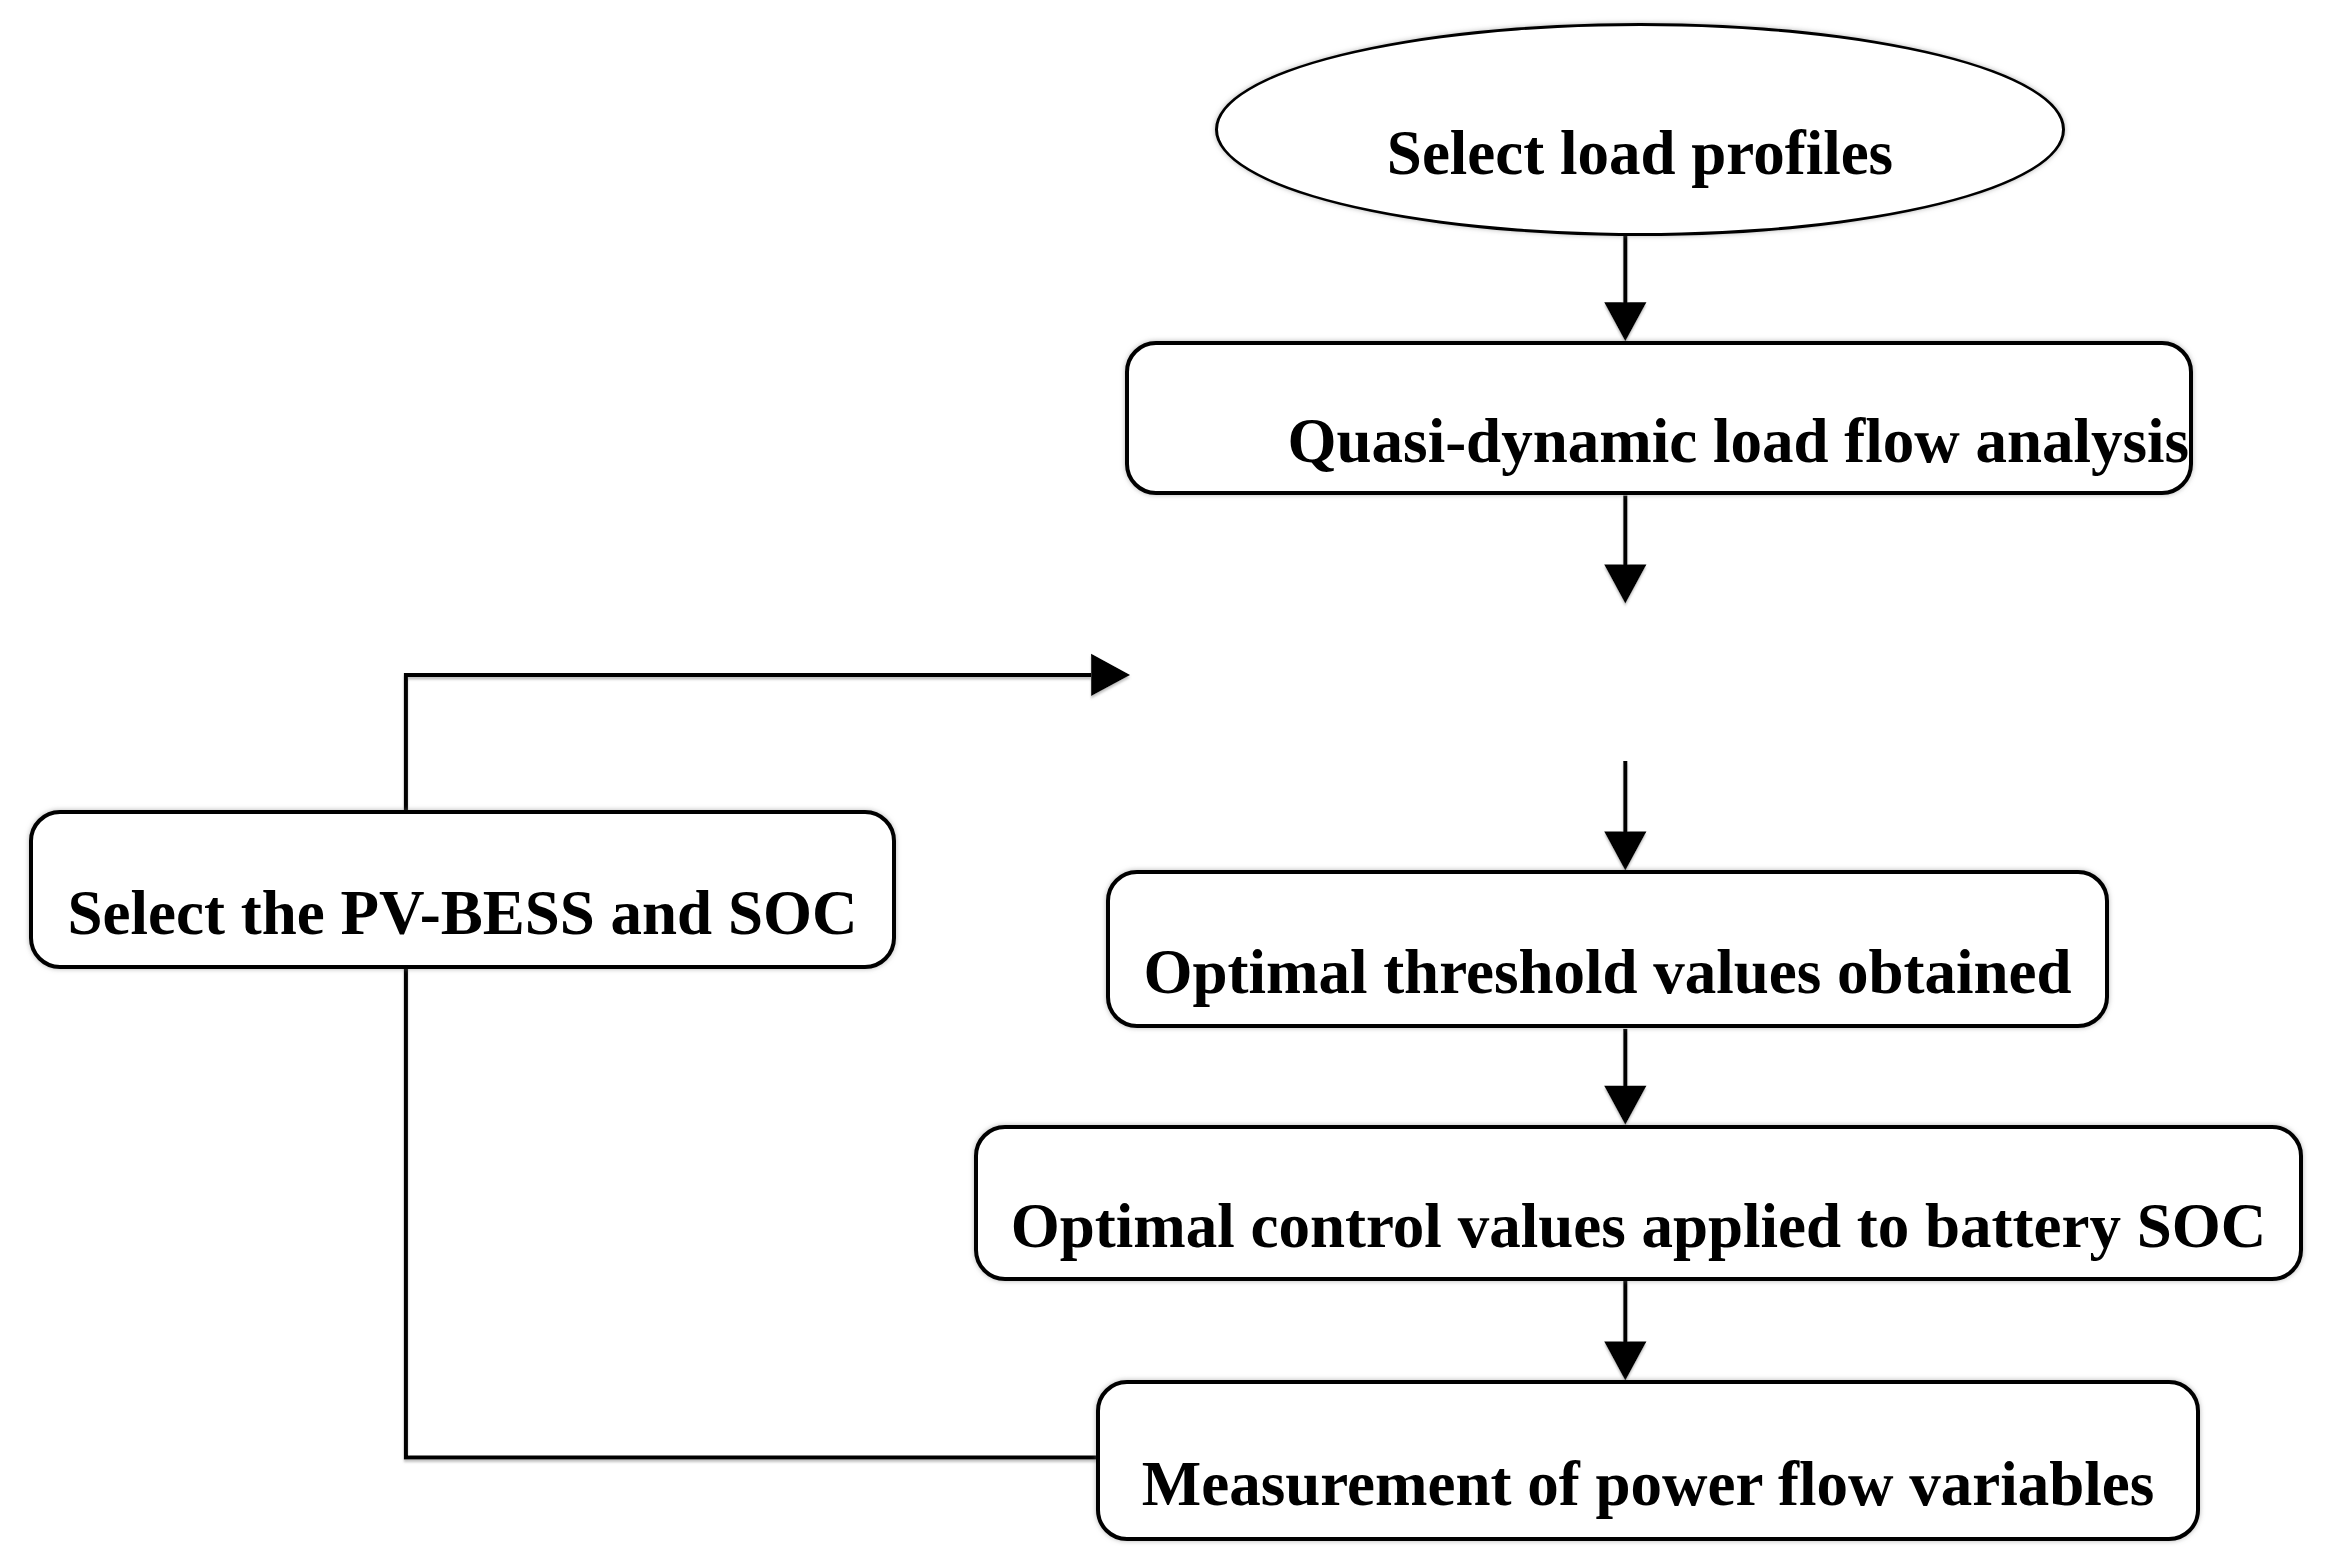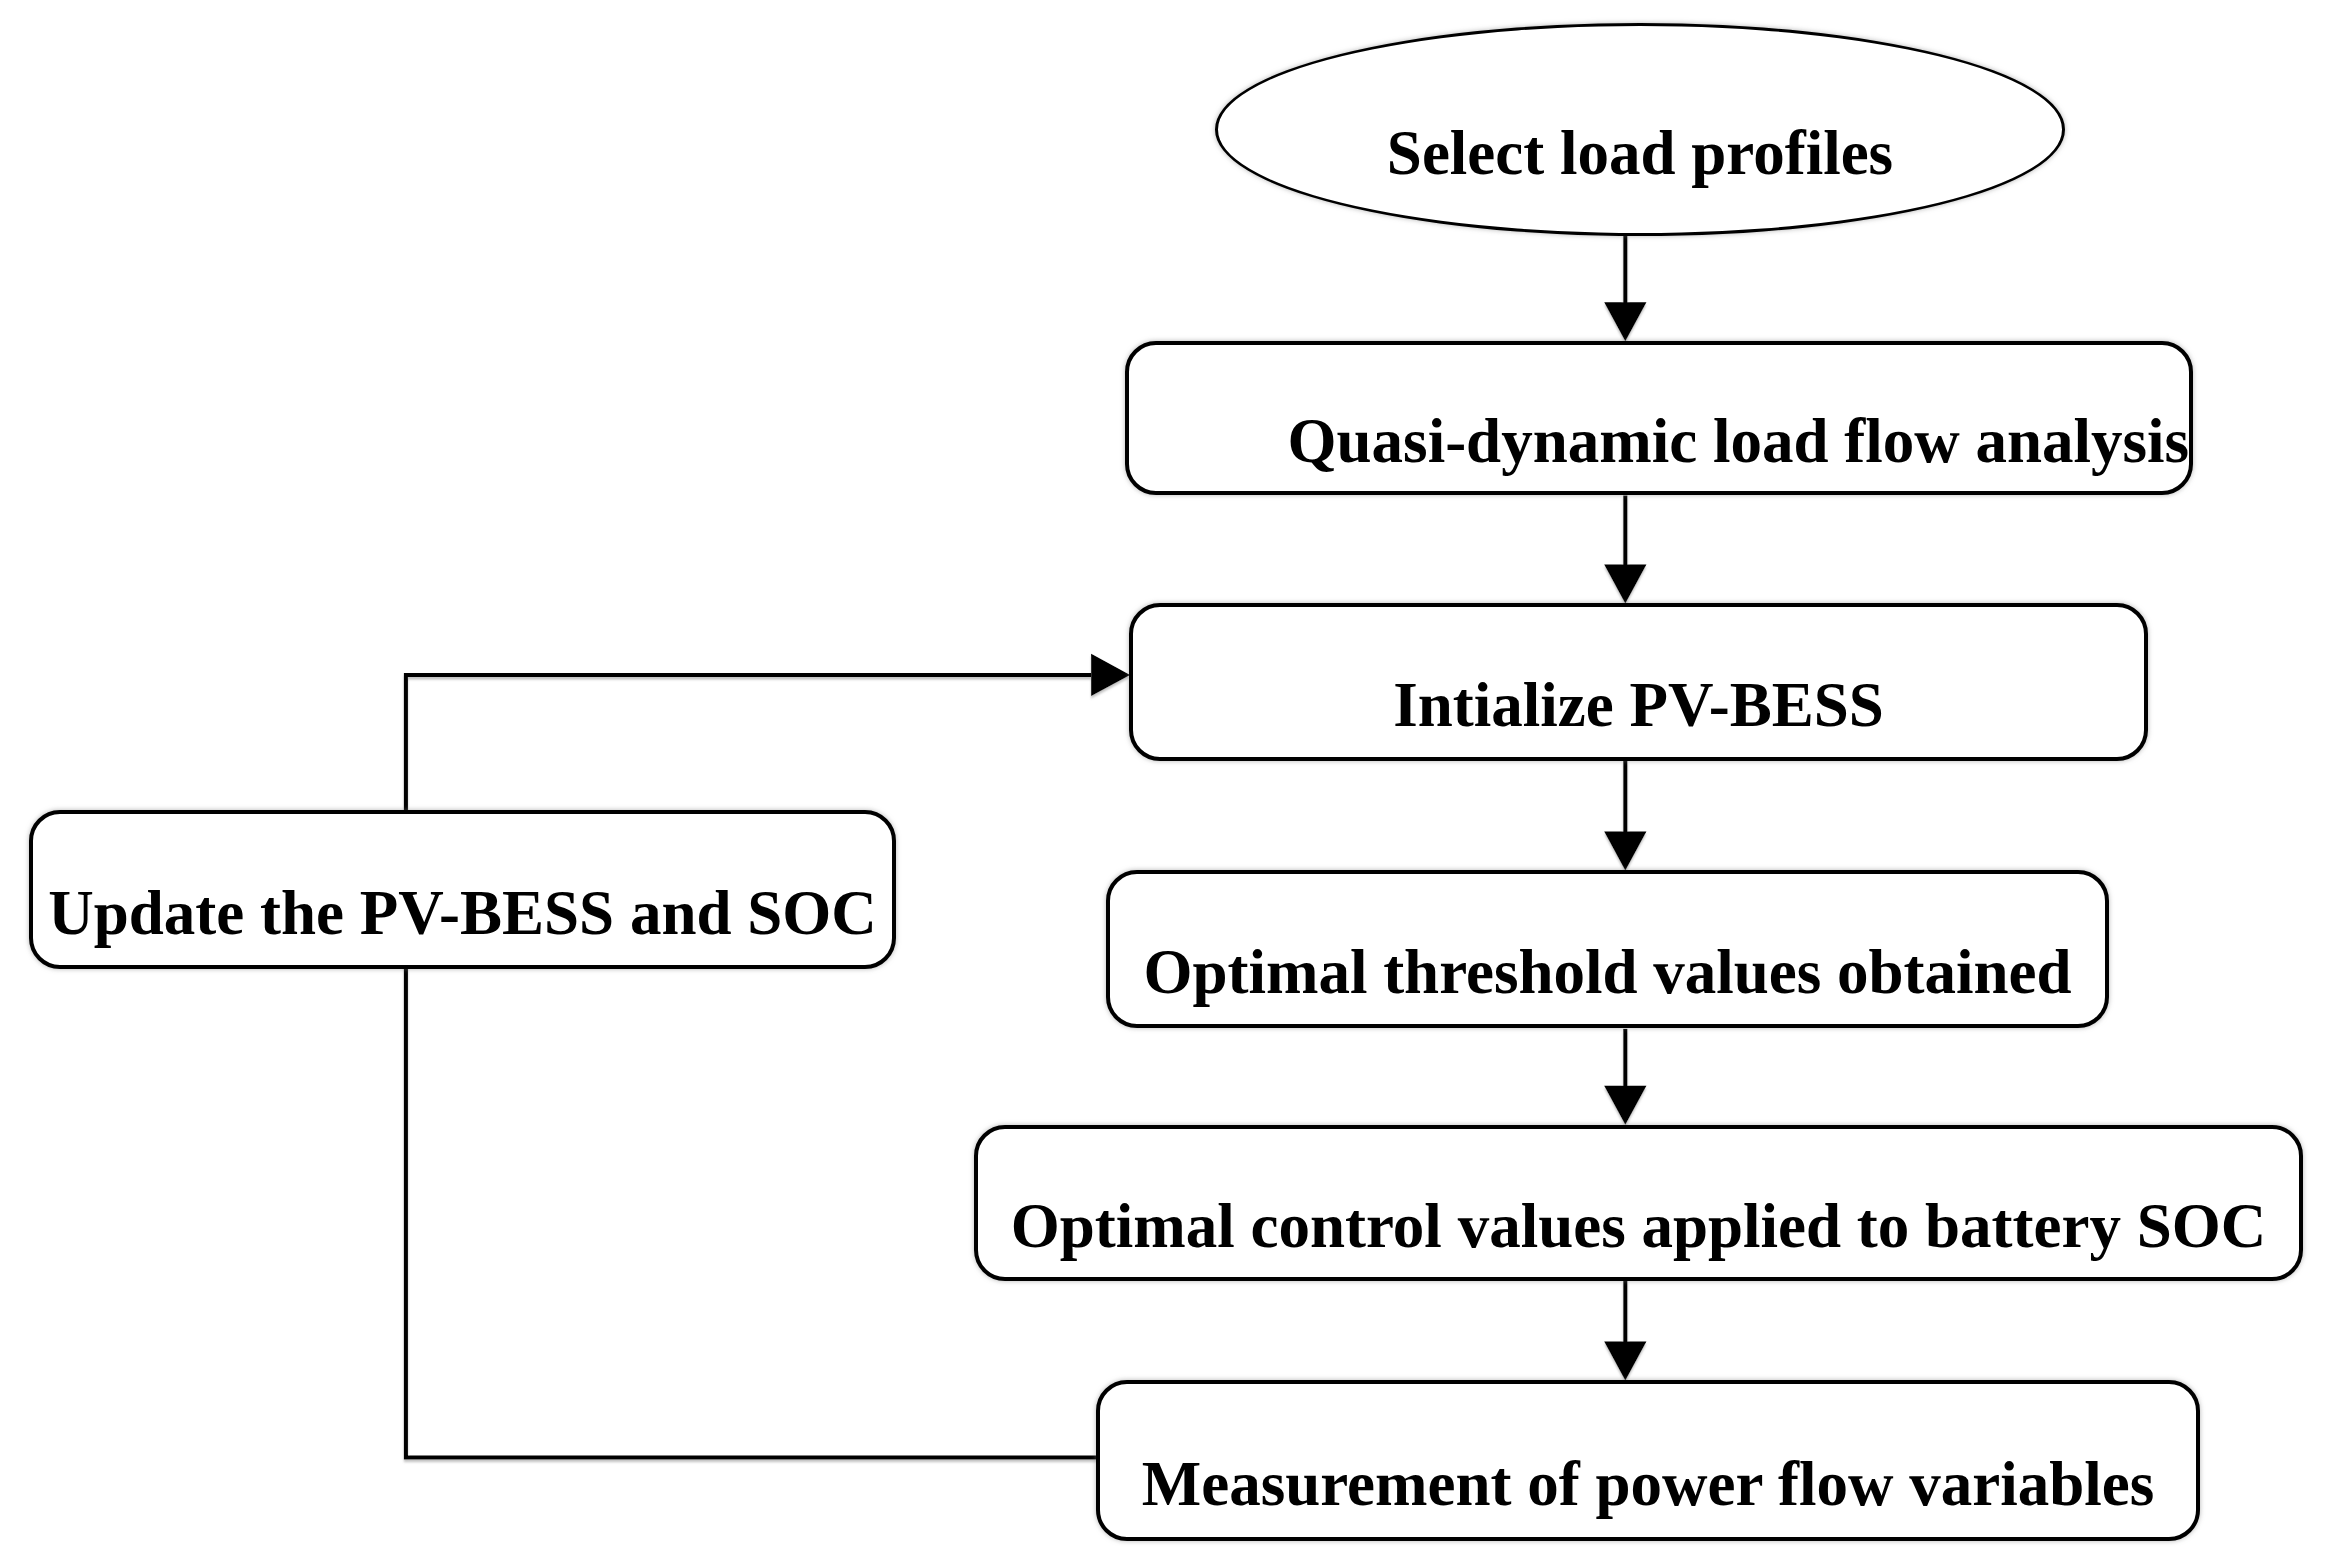--- a/index.html
+++ b/index.html
@@ -82,34 +82,31 @@
   </svg>
 
   <div class="node terminator node-select">
     <span class="label">Select load profiles</span>
   </div>
 
   <div class="node process node-quasi">
     <span class="label">Quasi-dynamic load flow analysis</span>
   </div>
 
-  <div class="node process node-init">
-    <span class="label">Intialize PV-BESS</span>
-  </div>
 
   <div class="node process node-threshold">
     <span class="label">Optimal threshold values obtained</span>
   </div>
 
   <div class="node process node-measure">
     <span class="label">Measurement of power flow variables</span>
   </div>
 
   <div class="node process node-control">
     <span class="label">Optimal control values applied to battery SOC</span>
   </div>
 
   <div class="node process node-update">
-    <span class="label">Update the PV-BESS and SOC</span>
+    <span class="label">Select the PV-BESS and SOC</span>
   </div>
 
 </div>
 
 
 </body></html>

